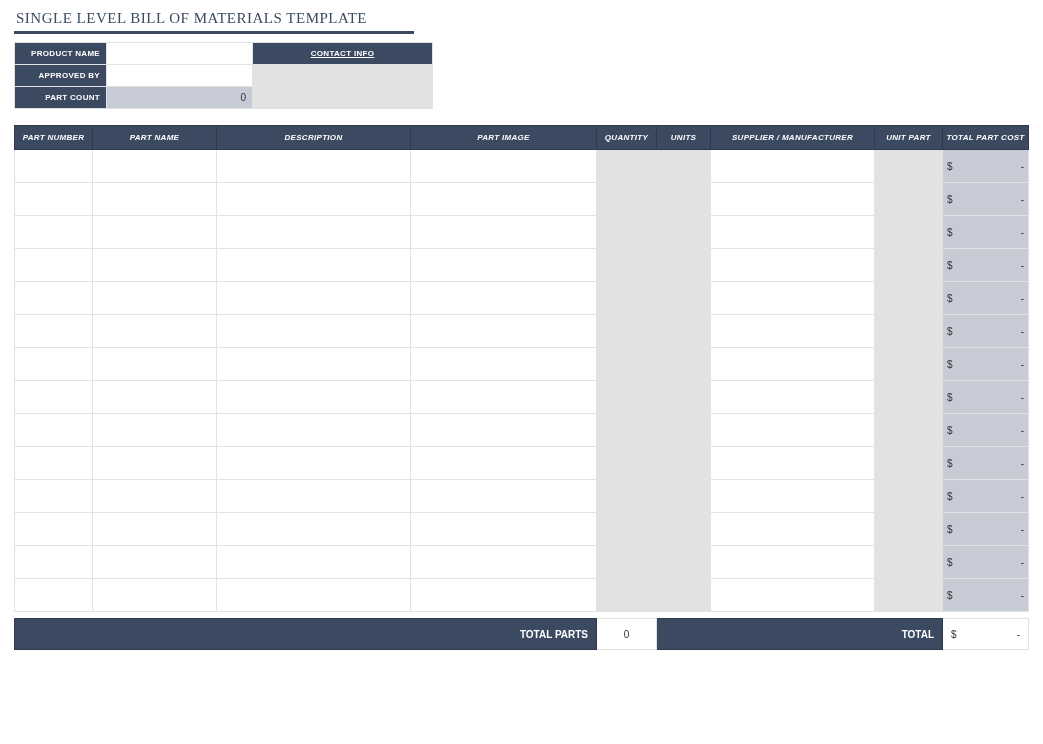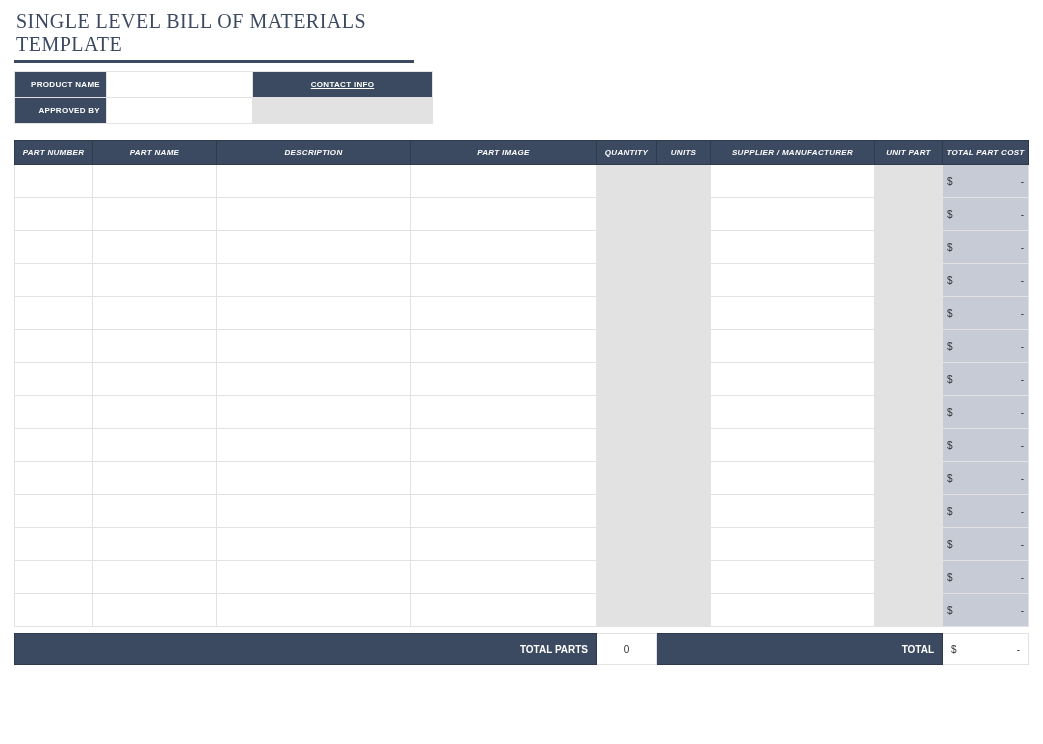--- a/index.html
+++ b/index.html
@@ -7,39 +7,39 @@
     margin: 0;
     padding: 10px 14px;
     font-family: Arial, Helvetica, sans-serif;
     font-size: 10px;
     color: #333;
     background: #fff;
     width: 1043px;
   }
   .title {
     font-family: Georgia, 'Times New Roman', serif;
-    font-size: 20px;
+    font-size: 15px;
     font-weight: 400;
     color: #3b4a60;
     letter-spacing: 0.5px;
     padding: 0 0 4px 2px;
     border-bottom: 3px solid #3b4a60;
     width: 400px;
     margin-bottom: 8px;
   }
 
   
   .info {
     border-collapse: collapse;
     margin-bottom: 16px;
   }
   .info td {
     border: 1px solid #e2e2e2;
     height: 22px;
-    padding: 8px 6px;
+    padding: 0 6px;
   }
   .info .lbl {
     background: #3b4a60;
     color: #fff;
     font-size: 8px;
     font-weight: bold;
     letter-spacing: 0.3px;
     text-align: right;
     width: 92px;
   }
@@ -137,20 +137,25 @@
 <table class="info">
   <tbody>
       <tr>
     <td class="lbl">PRODUCT NAME</td>
     <td class="val"></td>
     <td class="contact-hdr">CONTACT INFO</td>
   </tr>
   <tr>
     <td class="lbl">APPROVED BY</td>
     <td class="val"></td>
+    <td class="contact-val"></td>
+  </tr>
+  <tr>
+    <td class="lbl">PART COUNT</td>
+    <td class="grey">0</td>
     <td class="contact-val"></td>
   </tr>
 </tbody>
   </table>
 
 <table class="main">
   <colgroup>
     <col class="c-partno">
       <col class="c-partname">
       <col class="c-desc">

